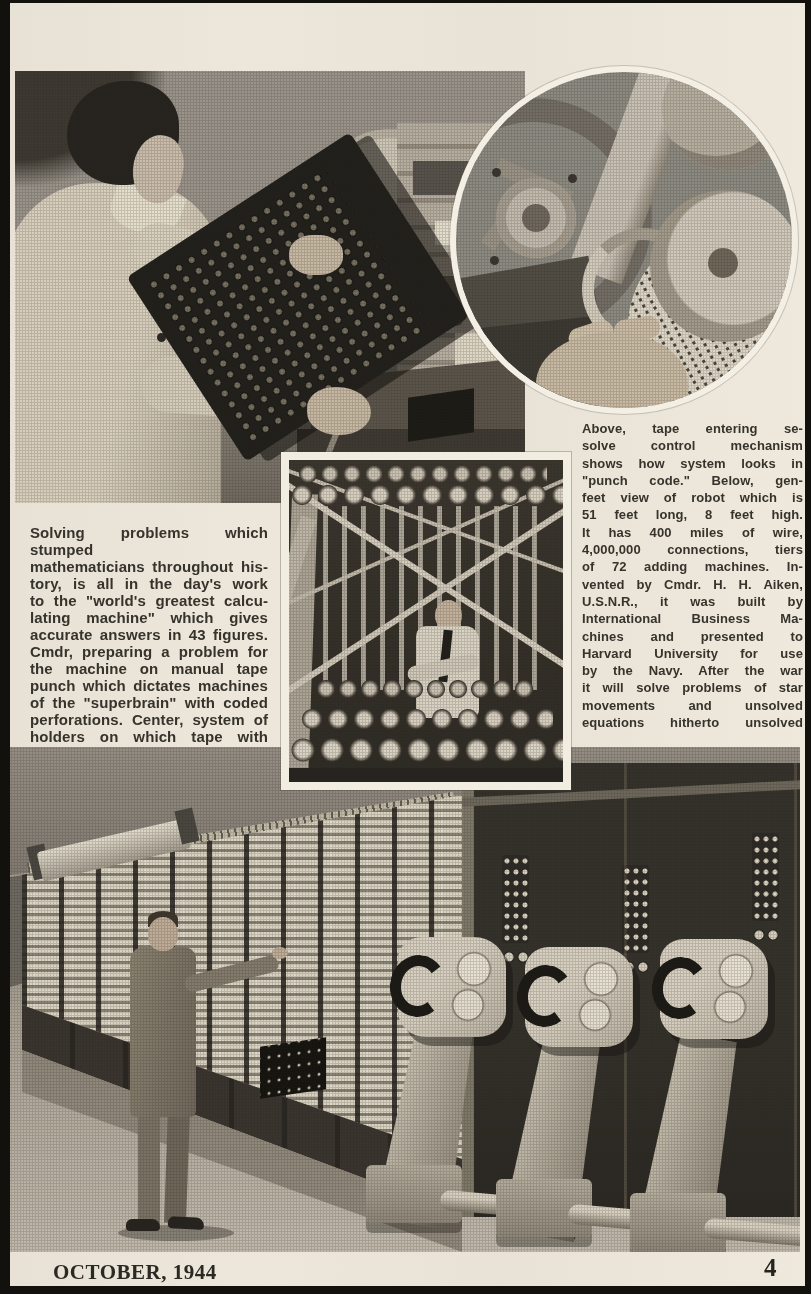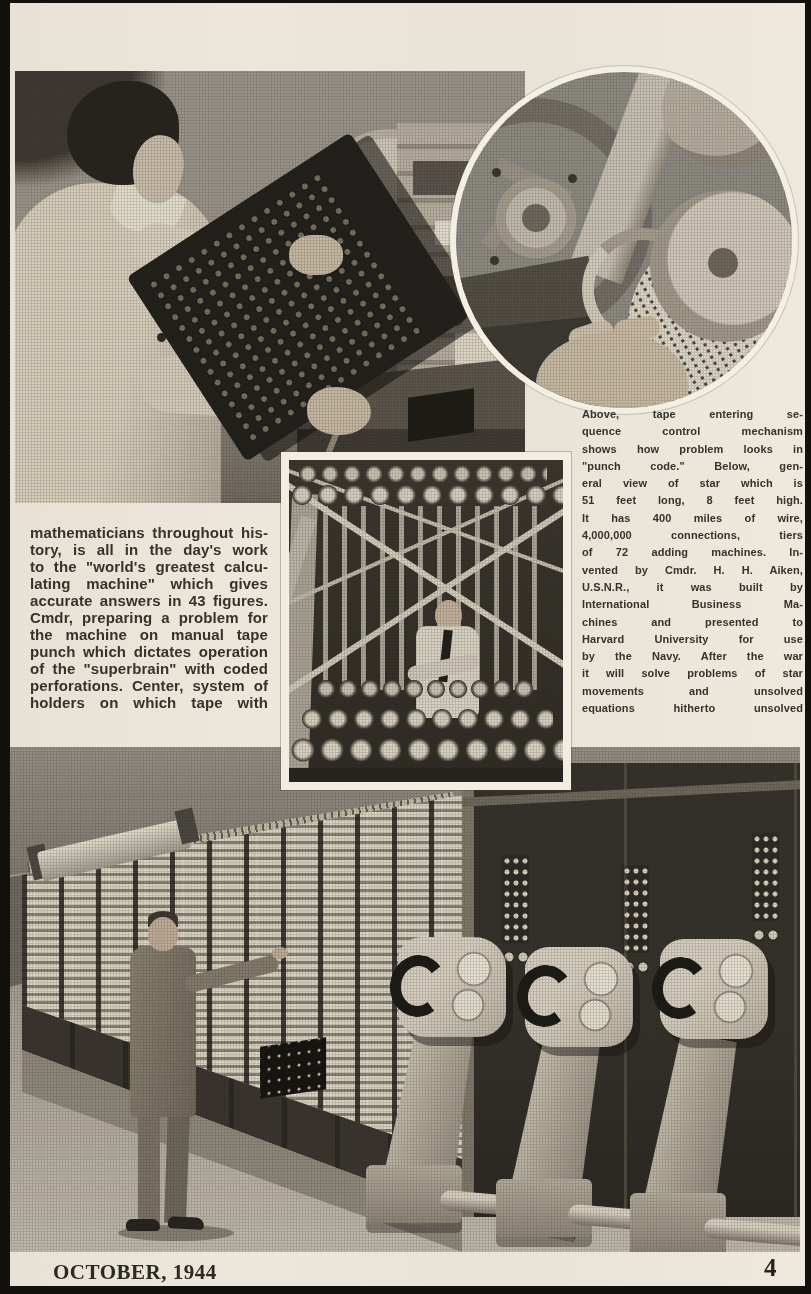--- a/index.html
+++ b/index.html
@@ -14,21 +14,21 @@
            font-family:"Liberation Serif", serif; font-weight:700; font-size:40px; line-height:48px;
            color:#201e18; text-align:justify; text-align-last:justify; letter-spacing:-0.5px; }
   .footer-issue { position:absolute; left:53px; top:1260px; font-family:"Liberation Serif", serif;
            font-size:21px; font-weight:700; letter-spacing:0.5px; color:#2b2923; }
   .footer-page { position:absolute; left:764px; top:1254px; font-family:"Liberation Serif", serif;
            font-size:25px; font-weight:700; color:#26241f; }
 
   
   .cap { position:absolute; color:#36332c; font-weight:700; }
   .cap-left  { left:30px;  top:524px; width:238px; font-size:15px; line-height:17px; }
-  .cap-right { left:582px; top:406px; width:221px; font-size:11px; line-height:17.3px; }
+  .cap-right { left:582px; top:420px; width:221px; font-size:13px; line-height:17.3px; }
   .cap-line { text-align:justify; text-align-last:justify; letter-spacing:0.1px; }
 
   
   .photo { position:absolute; overflow:hidden; background:#8d8880; }
   .ht::after { content:""; position:absolute; inset:0; pointer-events:none;
        background-image:radial-gradient(rgba(38,34,28,.17) 1px, transparent 1.25px);
        background-size:3px 3px; }
   .photo-main   { left:15px; top:71px;  width:510px; height:432px; background:linear-gradient(180deg,#99938a 0 58%,#6f695f); }
   .photo-circle { left:450px; top:66px; width:348px; height:348px; border-radius:50%;
                   border:6px solid #f3efe4; box-sizing:border-box; background:#8d8a82;
@@ -275,48 +275,49 @@
     <div class="sp c-tape"></div>
     <div class="sp c-spool-mid"></div>
     <div class="sp c-spool-hub"></div>
     <div class="sp c-finger1"></div>
     <div class="sp c-finger2"></div>
     <div class="sp c-hand"></div>
   </div>
 
   <div class="cap cap-right">
     <div class="cap-line">Above, tape entering se-</div>
-    <div class="cap-line">quence control mechanism</div>
-    <div class="cap-line">shows how problem looks in</div>
+    <div class="cap-line">solve control mechanism</div>
+    <div class="cap-line">shows how system looks in</div>
     <div class="cap-line">"punch code."  Below, gen-</div>
-    <div class="cap-line">eral view of star which is</div>
+    <div class="cap-line">feet view of robot which is</div>
     <div class="cap-line">51 feet long, 8 feet high.</div>
     <div class="cap-line">It has 400 miles of wire,</div>
     <div class="cap-line">4,000,000 connections, tiers</div>
     <div class="cap-line">of 72 adding machines.  In-</div>
     <div class="cap-line">vented by Cmdr. H. H. Aiken,</div>
     <div class="cap-line">U.S.N.R., it was built by</div>
     <div class="cap-line">International Business Ma-</div>
     <div class="cap-line">chines and presented to</div>
     <div class="cap-line">Harvard University for use</div>
     <div class="cap-line">by the Navy.  After the war</div>
     <div class="cap-line">it will solve problems of star</div>
     <div class="cap-line">movements and unsolved</div>
     <div class="cap-line">equations hitherto unsolved</div>
   </div>
 
   <div class="cap cap-left">
+    <div class="cap-line">Solving problems which stumped</div>
     <div class="cap-line">mathematicians throughout his-</div>
     <div class="cap-line">tory, is all in the day's work</div>
     <div class="cap-line">to the "world's greatest calcu-</div>
     <div class="cap-line">lating machine" which gives</div>
     <div class="cap-line">accurate answers in 43 figures.</div>
     <div class="cap-line">Cmdr, preparing a problem for</div>
     <div class="cap-line">the machine on manual tape</div>
-    <div class="cap-line">punch which dictates operation</div>
+    <div class="cap-line">punch which dictates machines</div>
     <div class="cap-line">of the "superbrain" with coded</div>
     <div class="cap-line">perforations.  Center, system of</div>
     <div class="cap-line">holders on which tape with</div>
   </div>
 
   <div class="photo photo-bottom ht">
     <div class="sp b-ceiling"></div>
     <div class="sp b-wall"></div>
     <div class="sp b-floor"></div>
     <div class="sp mk1">

